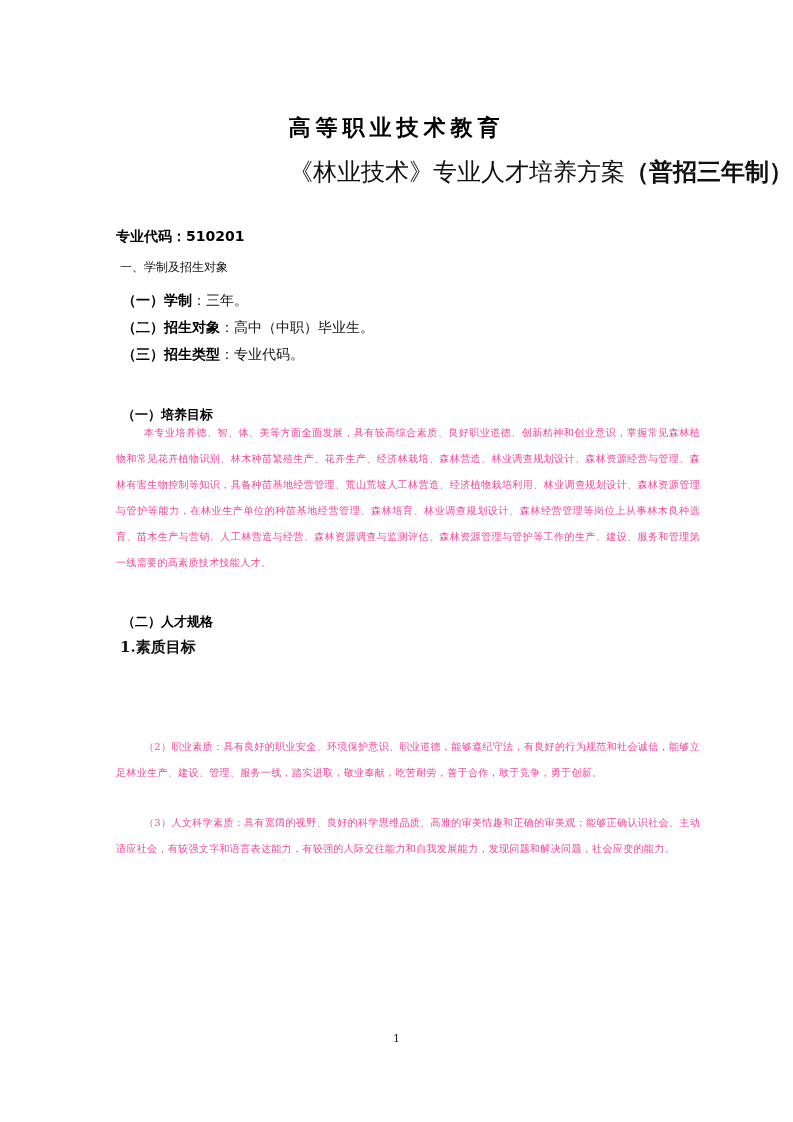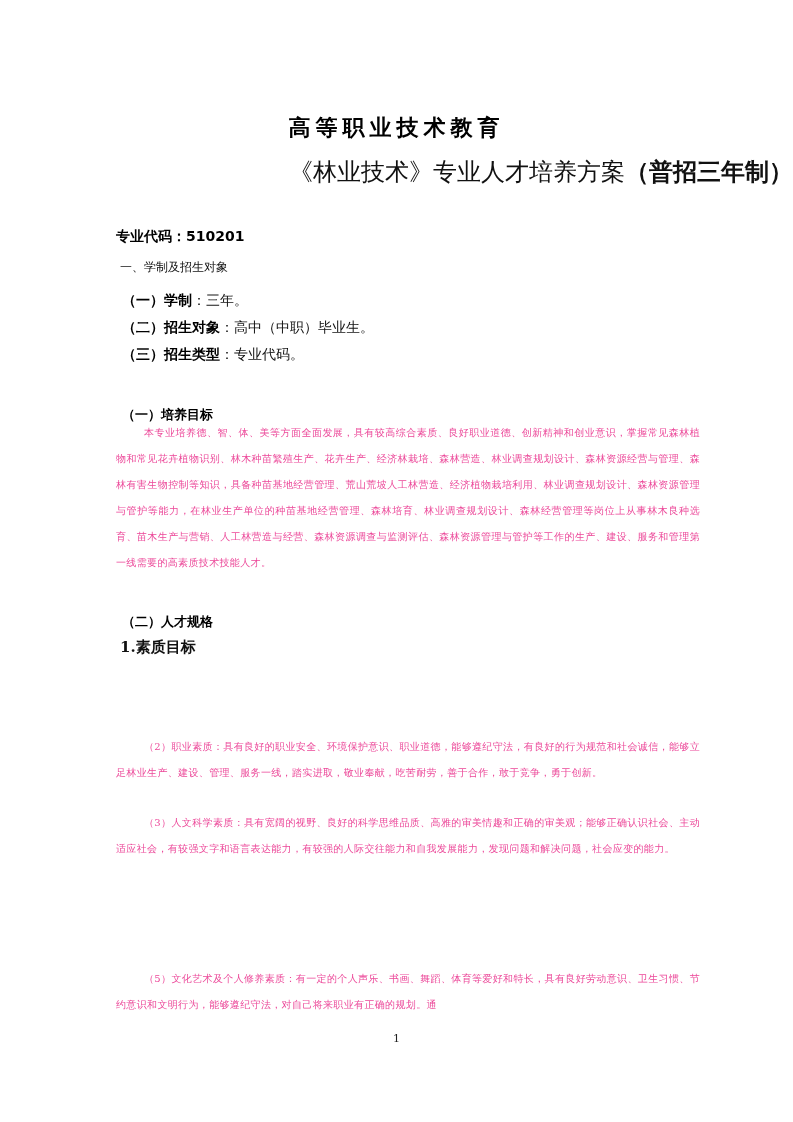--- a/index.html
+++ b/index.html
@@ -144,17 +144,16 @@
   <div class="line h2" style="top:604px;">（二）人才规格</div>
 
   <div class="line num-item" style="top:629px;">1.素质目标</div>
 
 
   <div class="para" style="top:734px;">（2）职业素质：具有良好的职业安全、环境保护意识、职业道德，能够遵纪守法，有良好的行为规范和社会诚信，能够立足林业生产、建设、管理、服务一线，踏实进取，敬业奉献，吃苦耐劳，善于合作，敢于竞争，勇于创新。</div>
 
   <div class="para" style="top:810px;">（3）人文科学素质：具有宽阔的视野、良好的科学思维品质、高雅的审美情趣和正确的审美观；能够正确认识社会、主动适应社会，有较强文字和语言表达能力，有较强的人际交往能力和自我发展能力，发现问题和解决问题，社会应变的能力。</div>
 
 
-  <div class="para" style="top:966px;">（5）文化艺术及个人修养素质：有一定的个人声乐、书画、舞蹈、体育等爱好和特长，具有良好劳动意识、卫生习惯、节约意识和文明行为，能够遵纪守法，对自己将来职业有正确的规划。通</div>
 
   <div class="page-number">1</div>
 
 </div>
 
 </body></html>

